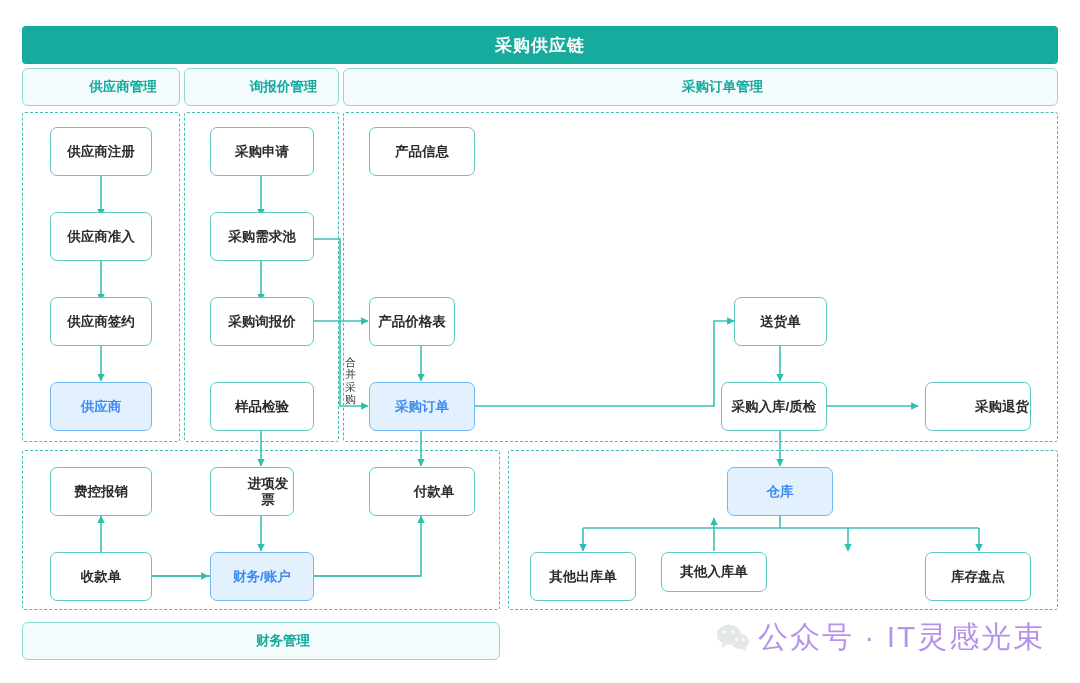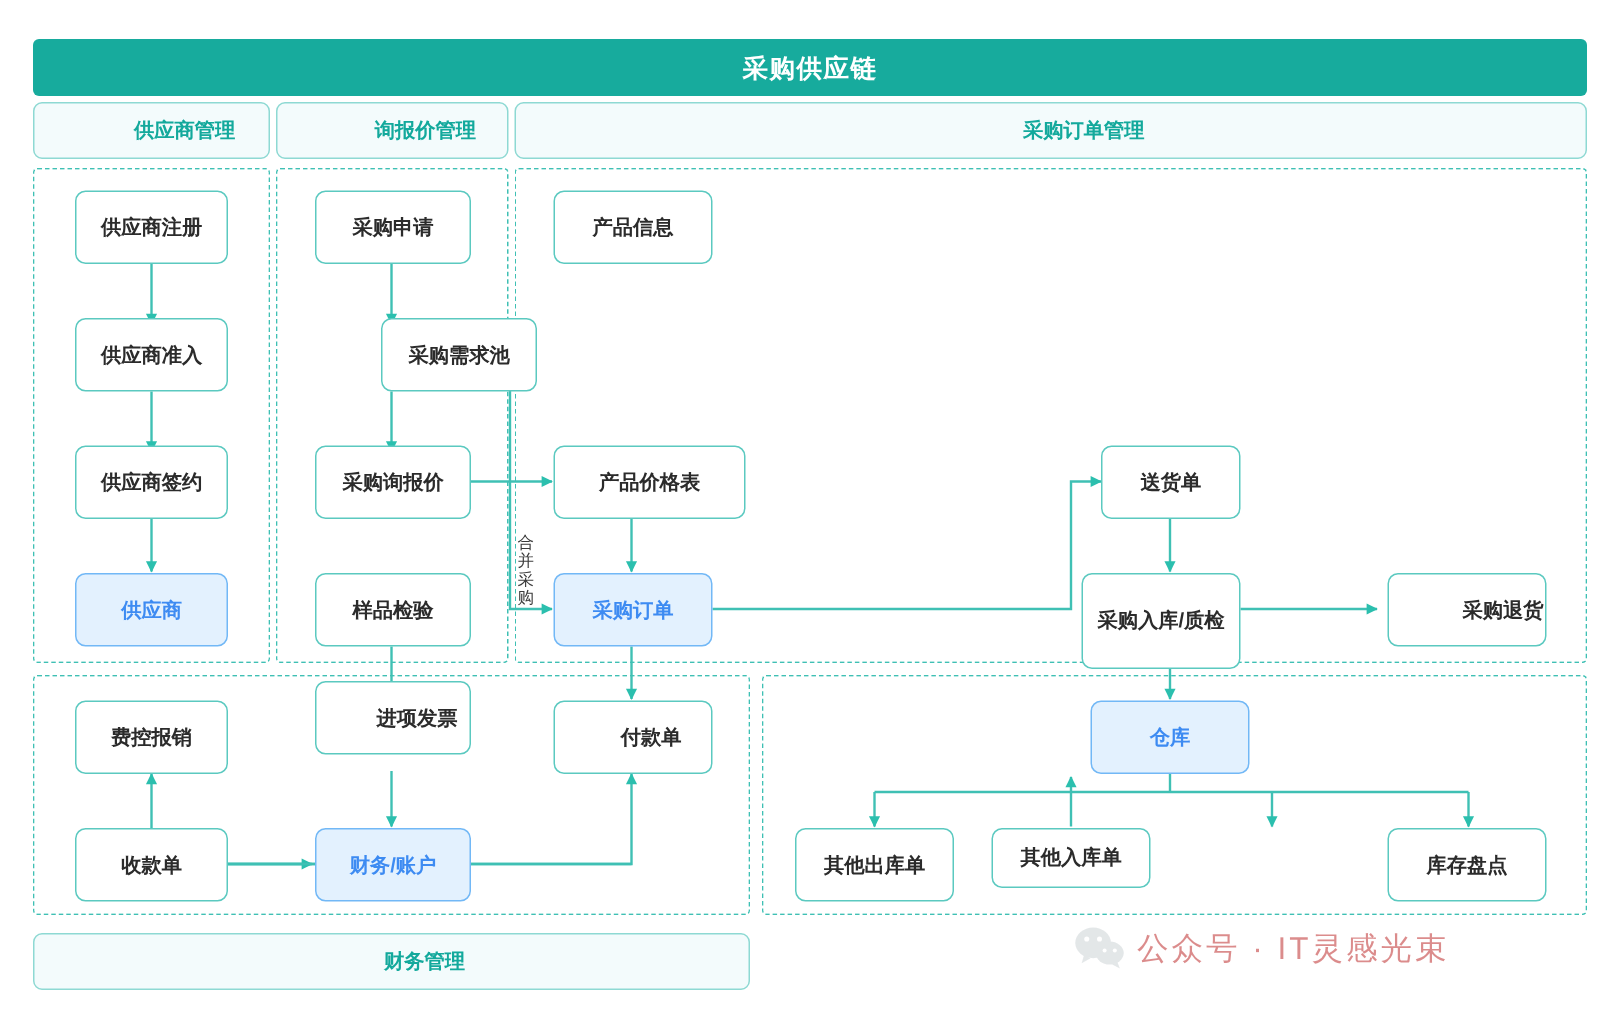--- a/index.html
+++ b/index.html
@@ -92,22 +92,22 @@
   }
   
   .watermark{
     position:absolute;
     left:716px; top:617px;
     display:flex;align-items:center;gap:8px;
     opacity:.5;
     pointer-events:none;
   }
   .wm-text{
-    color:#b91c1c;
-    font-size:21px;
+    color:#6d28d9;
+    font-size:30px;
     letter-spacing:2px;
     white-space:nowrap;
   }
   .wm-logo{
     width:34px;height:30px;flex:none;
   }
 </style>
 </head>
 <body>
 
@@ -209,53 +209,53 @@
   <div class="node" style="left:50px;top:297px;width:102px;height:49px;justify-content:center;">
     <span>供应商签约</span>
   </div>
   <div class="node hl" style="left:50px;top:382px;width:102px;height:49px;">
     <span>供应商</span>
   </div>
 
   <div class="node" style="left:210px;top:127px;width:104px;height:49px;">
     <span>采购申请</span>
   </div>
-  <div class="node" style="left:210px;top:212px;width:104px;height:49px;margin-left:44px;">
+  <div class="node" style="left:210px;top:212px;width:104px;height:49px;">
     <span>采购需求池</span>
   </div>
   <div class="node" style="left:210px;top:297px;width:104px;height:49px;">
     <span>采购询报价</span>
   </div>
   <div class="node" style="left:210px;top:382px;width:104px;height:49px;">
     <span>样品检验</span>
   </div>
 
   <div class="node" style="left:369px;top:127px;width:106px;height:49px;">
     <span>产品信息</span>
   </div>
-  <div class="node" style="left:369px;top:297px;width:128px;height:49px;">
+  <div class="node" style="left:369px;top:297px;width:86px;height:49px;">
     <span>产品价格表</span>
   </div>
   <div class="node hl" style="left:369px;top:382px;width:106px;height:49px;">
     <span>采购订单</span>
   </div>
   <div class="node" style="left:734px;top:297px;width:93px;height:49px;">
     <span>送货单</span>
   </div>
-  <div class="node" style="left:721px;top:382px;width:106px;height:64px;">
+  <div class="node" style="left:721px;top:382px;width:106px;height:49px;">
     <span>采购入库/质检</span>
   </div>
   <div class="node" style="left:925px;top:382px;width:106px;height:49px;padding-left:48px;">
     <span>采购退货</span>
   </div>
 
   <div class="node" style="left:50px;top:467px;width:102px;height:49px;">
     <span>费控报销</span>
   </div>
-  <div class="node" style="left:210px;top:454px;width:104px;height:49px;padding-left:32px;">
+  <div class="node" style="left:210px;top:467px;width:84px;height:49px;padding-left:32px;">
     <span>进项发票</span>
   </div>
   <div class="node" style="left:369px;top:467px;width:106px;height:49px;padding-left:24px;">
     <span>付款单</span>
   </div>
   <div class="node" style="left:50px;top:552px;width:102px;height:49px;">
     <span>收款单</span>
   </div>
   <div class="node hl" style="left:210px;top:552px;width:104px;height:49px;">
     <span>财务/账户</span>

